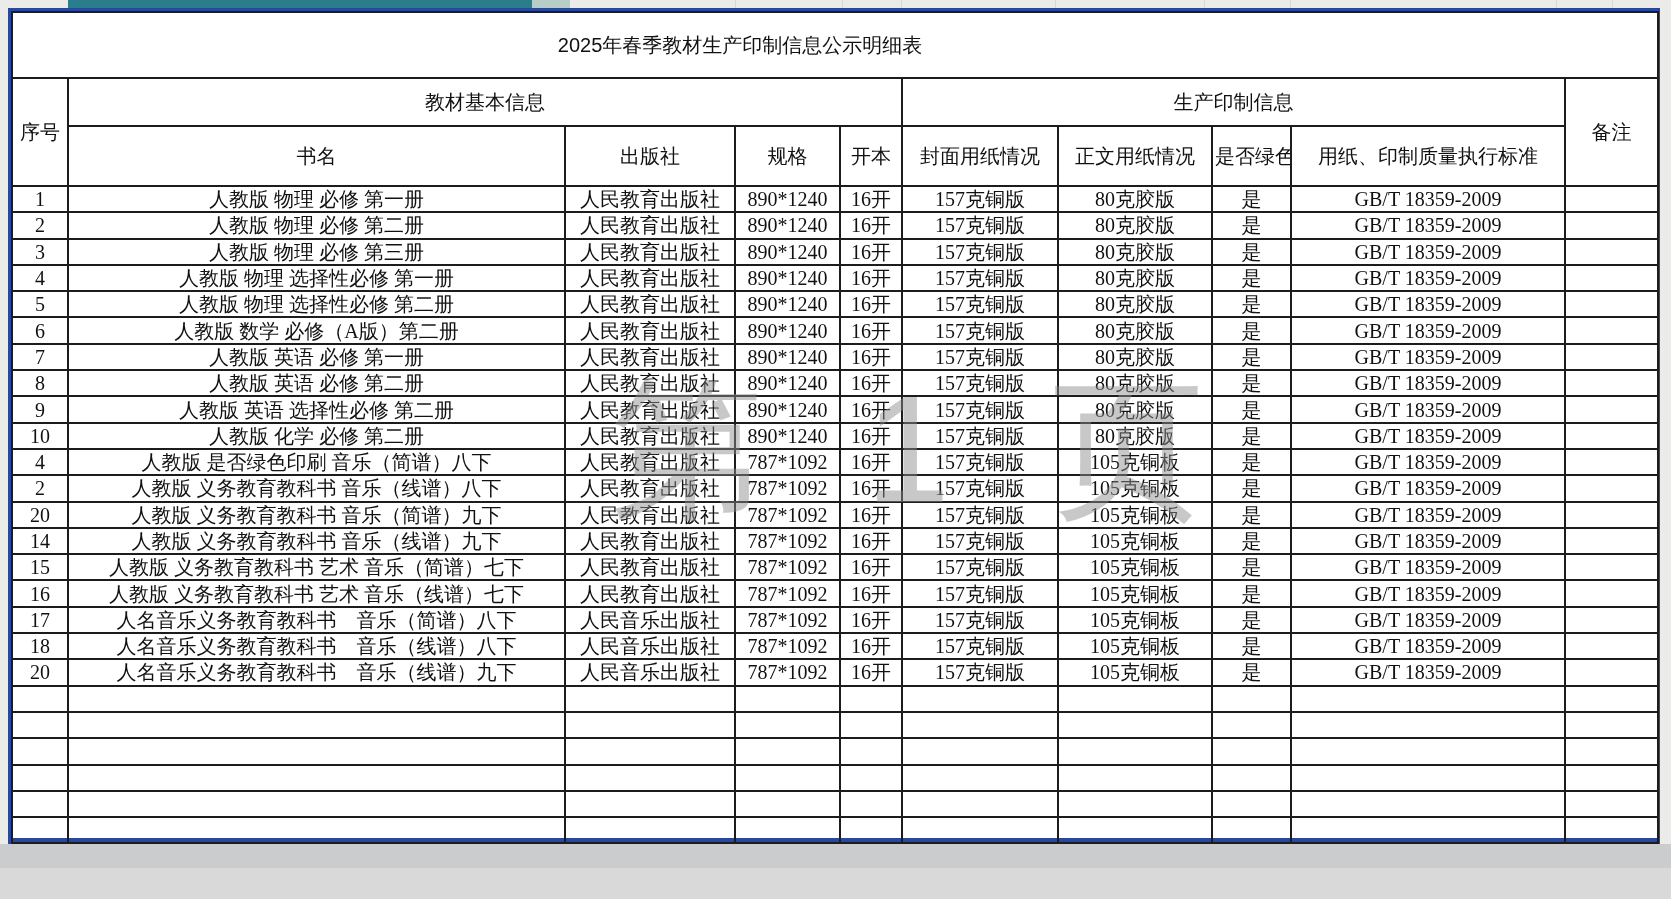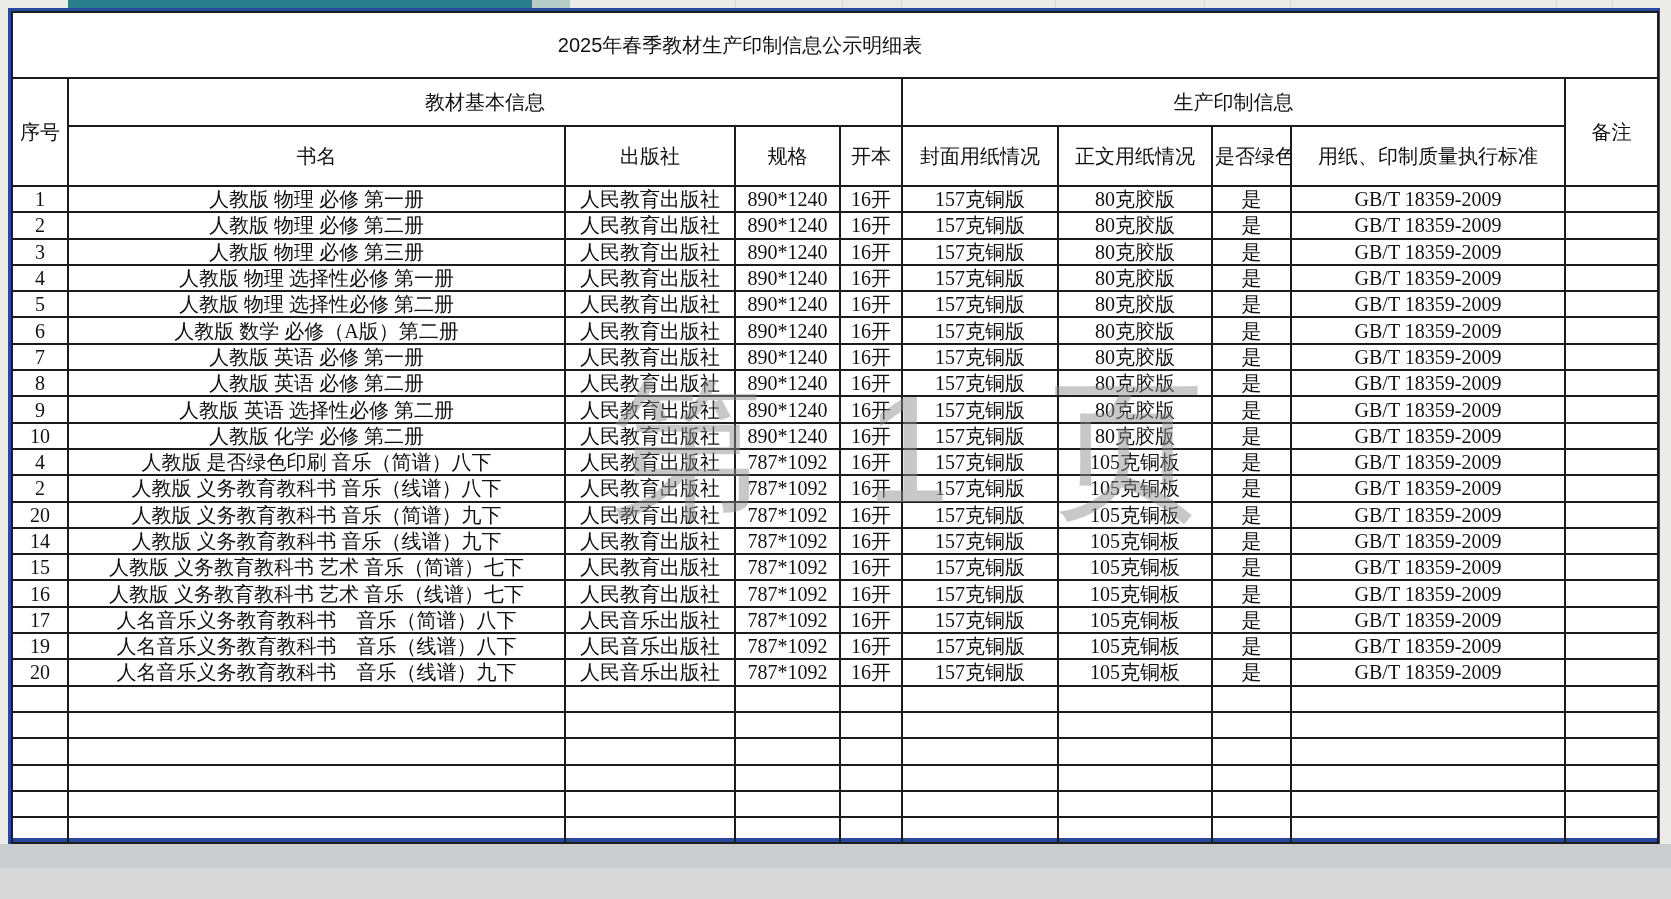--- a/index.html
+++ b/index.html
@@ -316,21 +316,21 @@
             <td>人民音乐出版社</td>
             <td>787*1092</td>
             <td>16开</td>
             <td>157克铜版</td>
             <td>105克铜板</td>
             <td>是</td>
             <td>GB/T 18359-2009</td>
             <td></td>
           </tr>
           <tr class="data-row">
-            <td>19</td>
+            <td>18</td>
             <td class="al">人名音乐义务教育教科书　音乐（线谱）八下</td>
             <td>人民音乐出版社</td>
             <td>787*1092</td>
             <td>16开</td>
             <td>157克铜版</td>
             <td>105克铜板</td>
             <td>是</td>
             <td>GB/T 18359-2009</td>
             <td></td>
           </tr>

